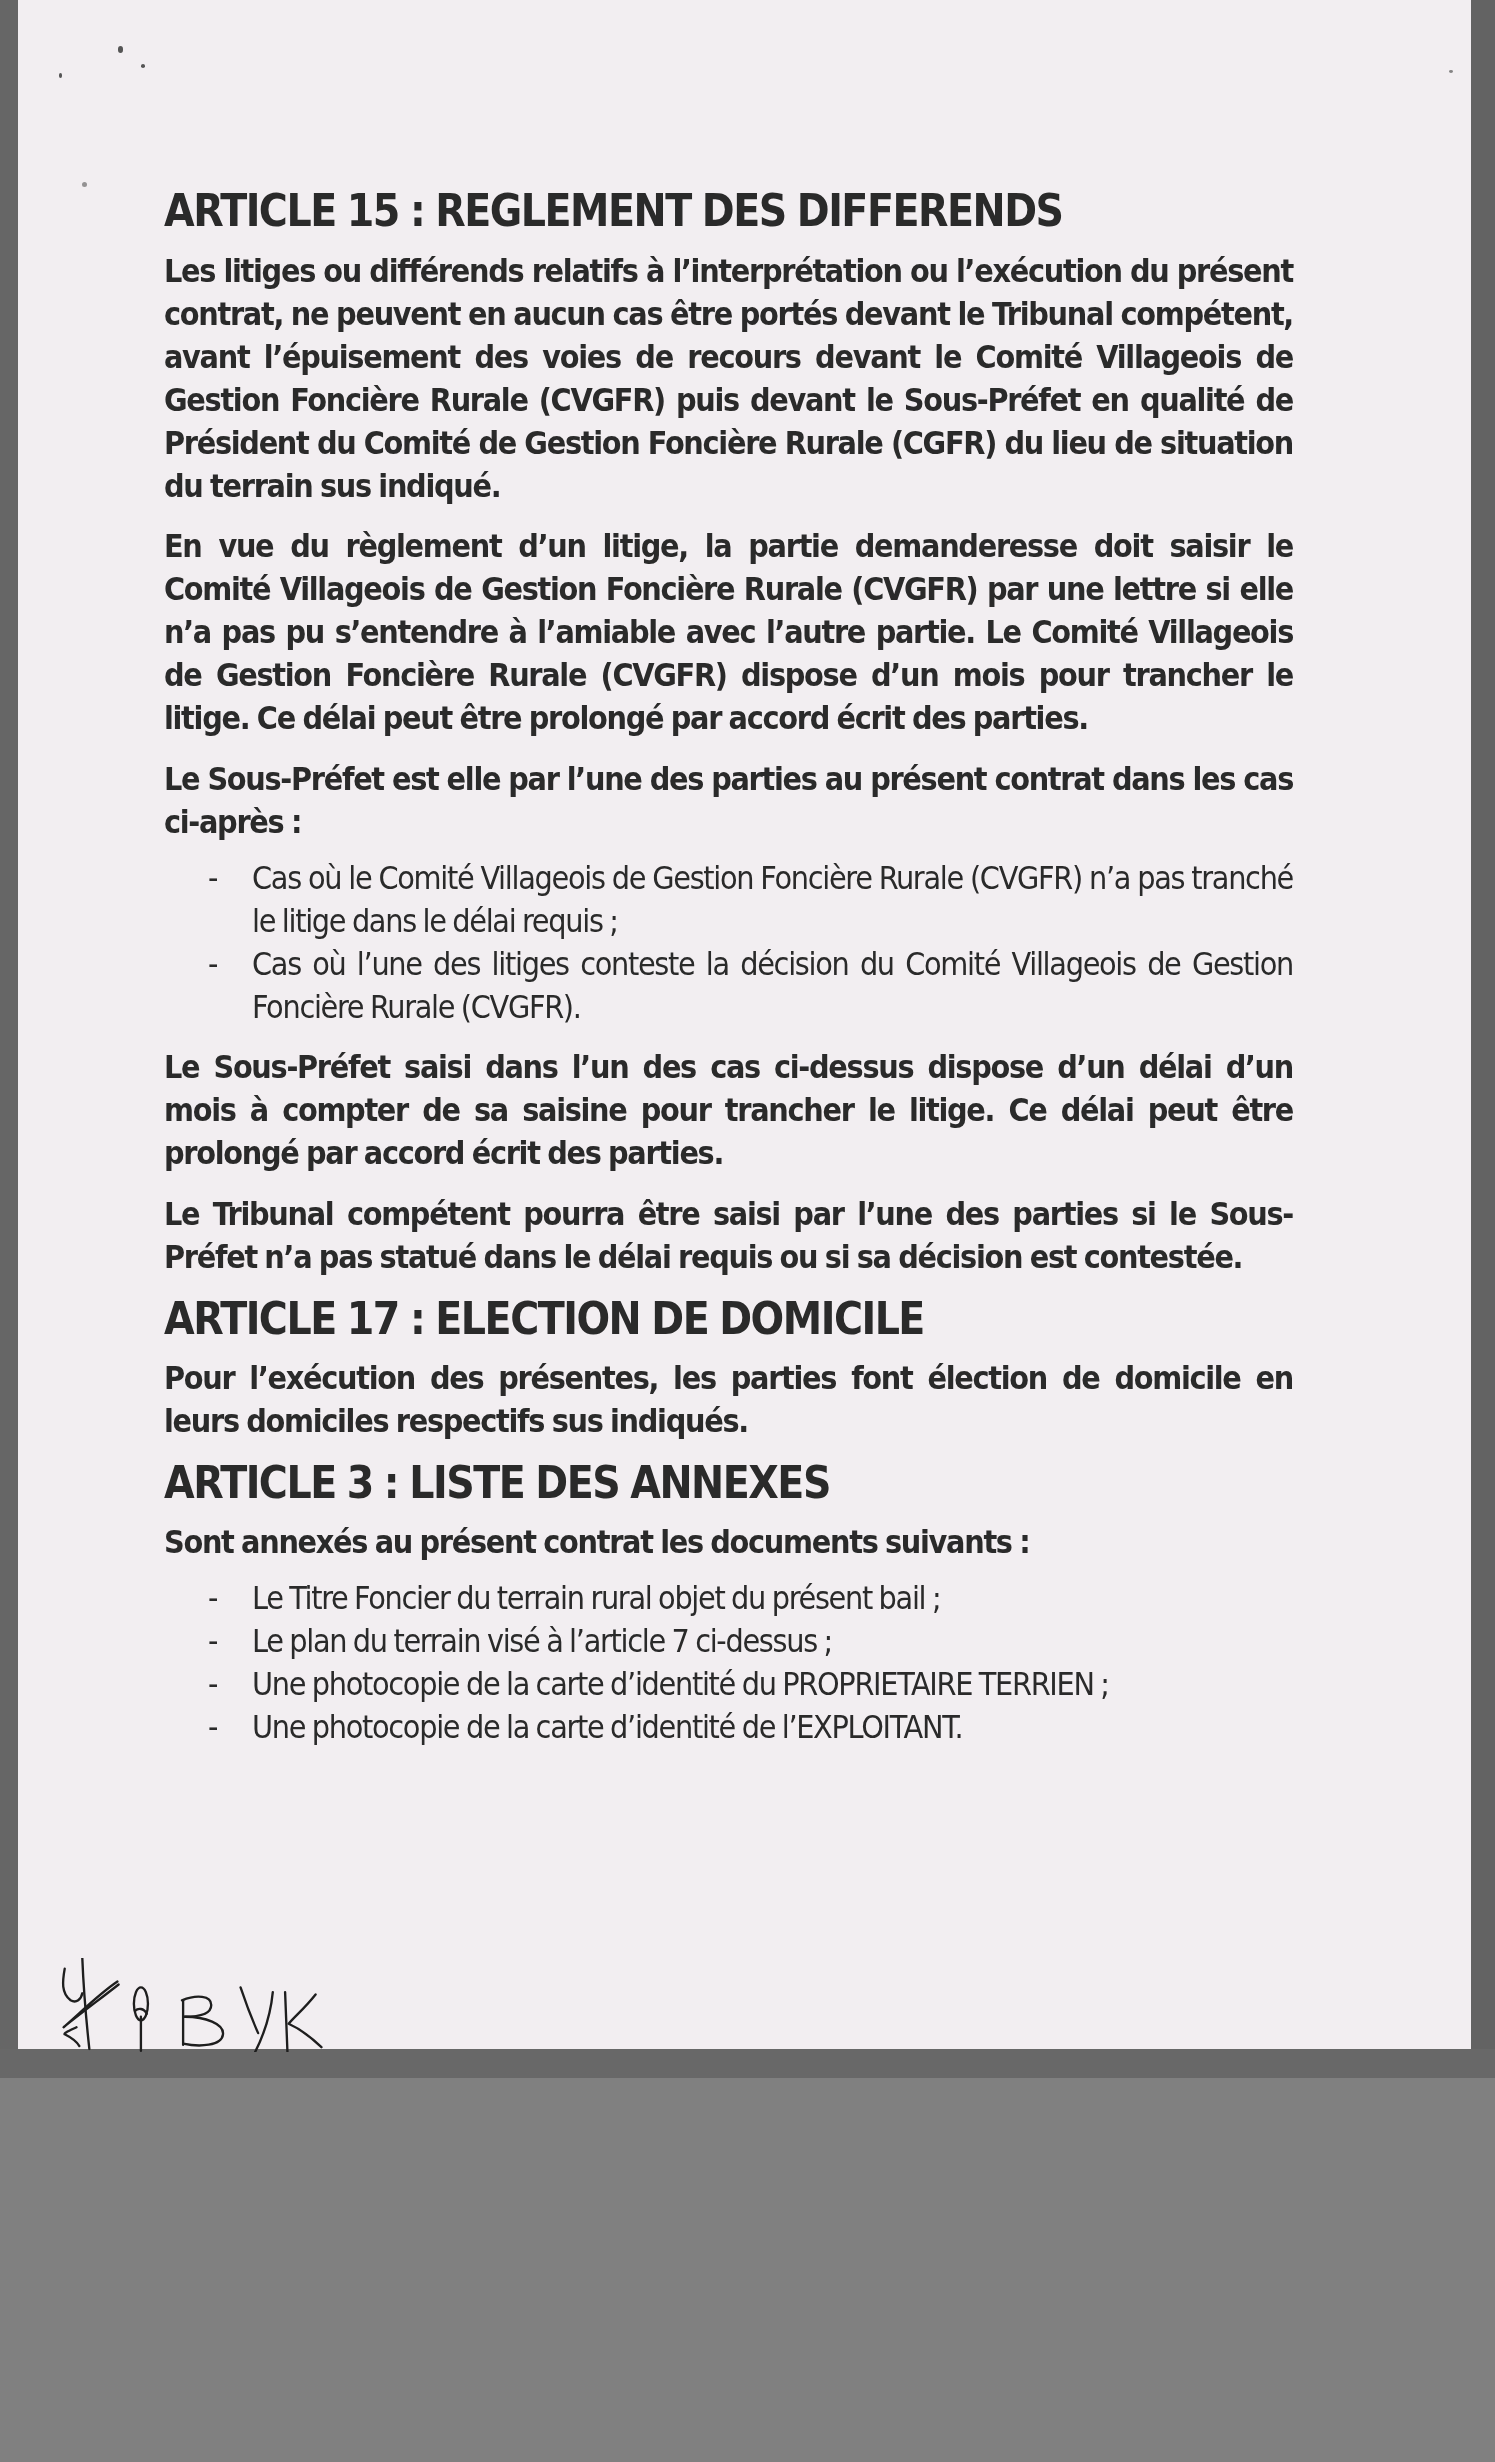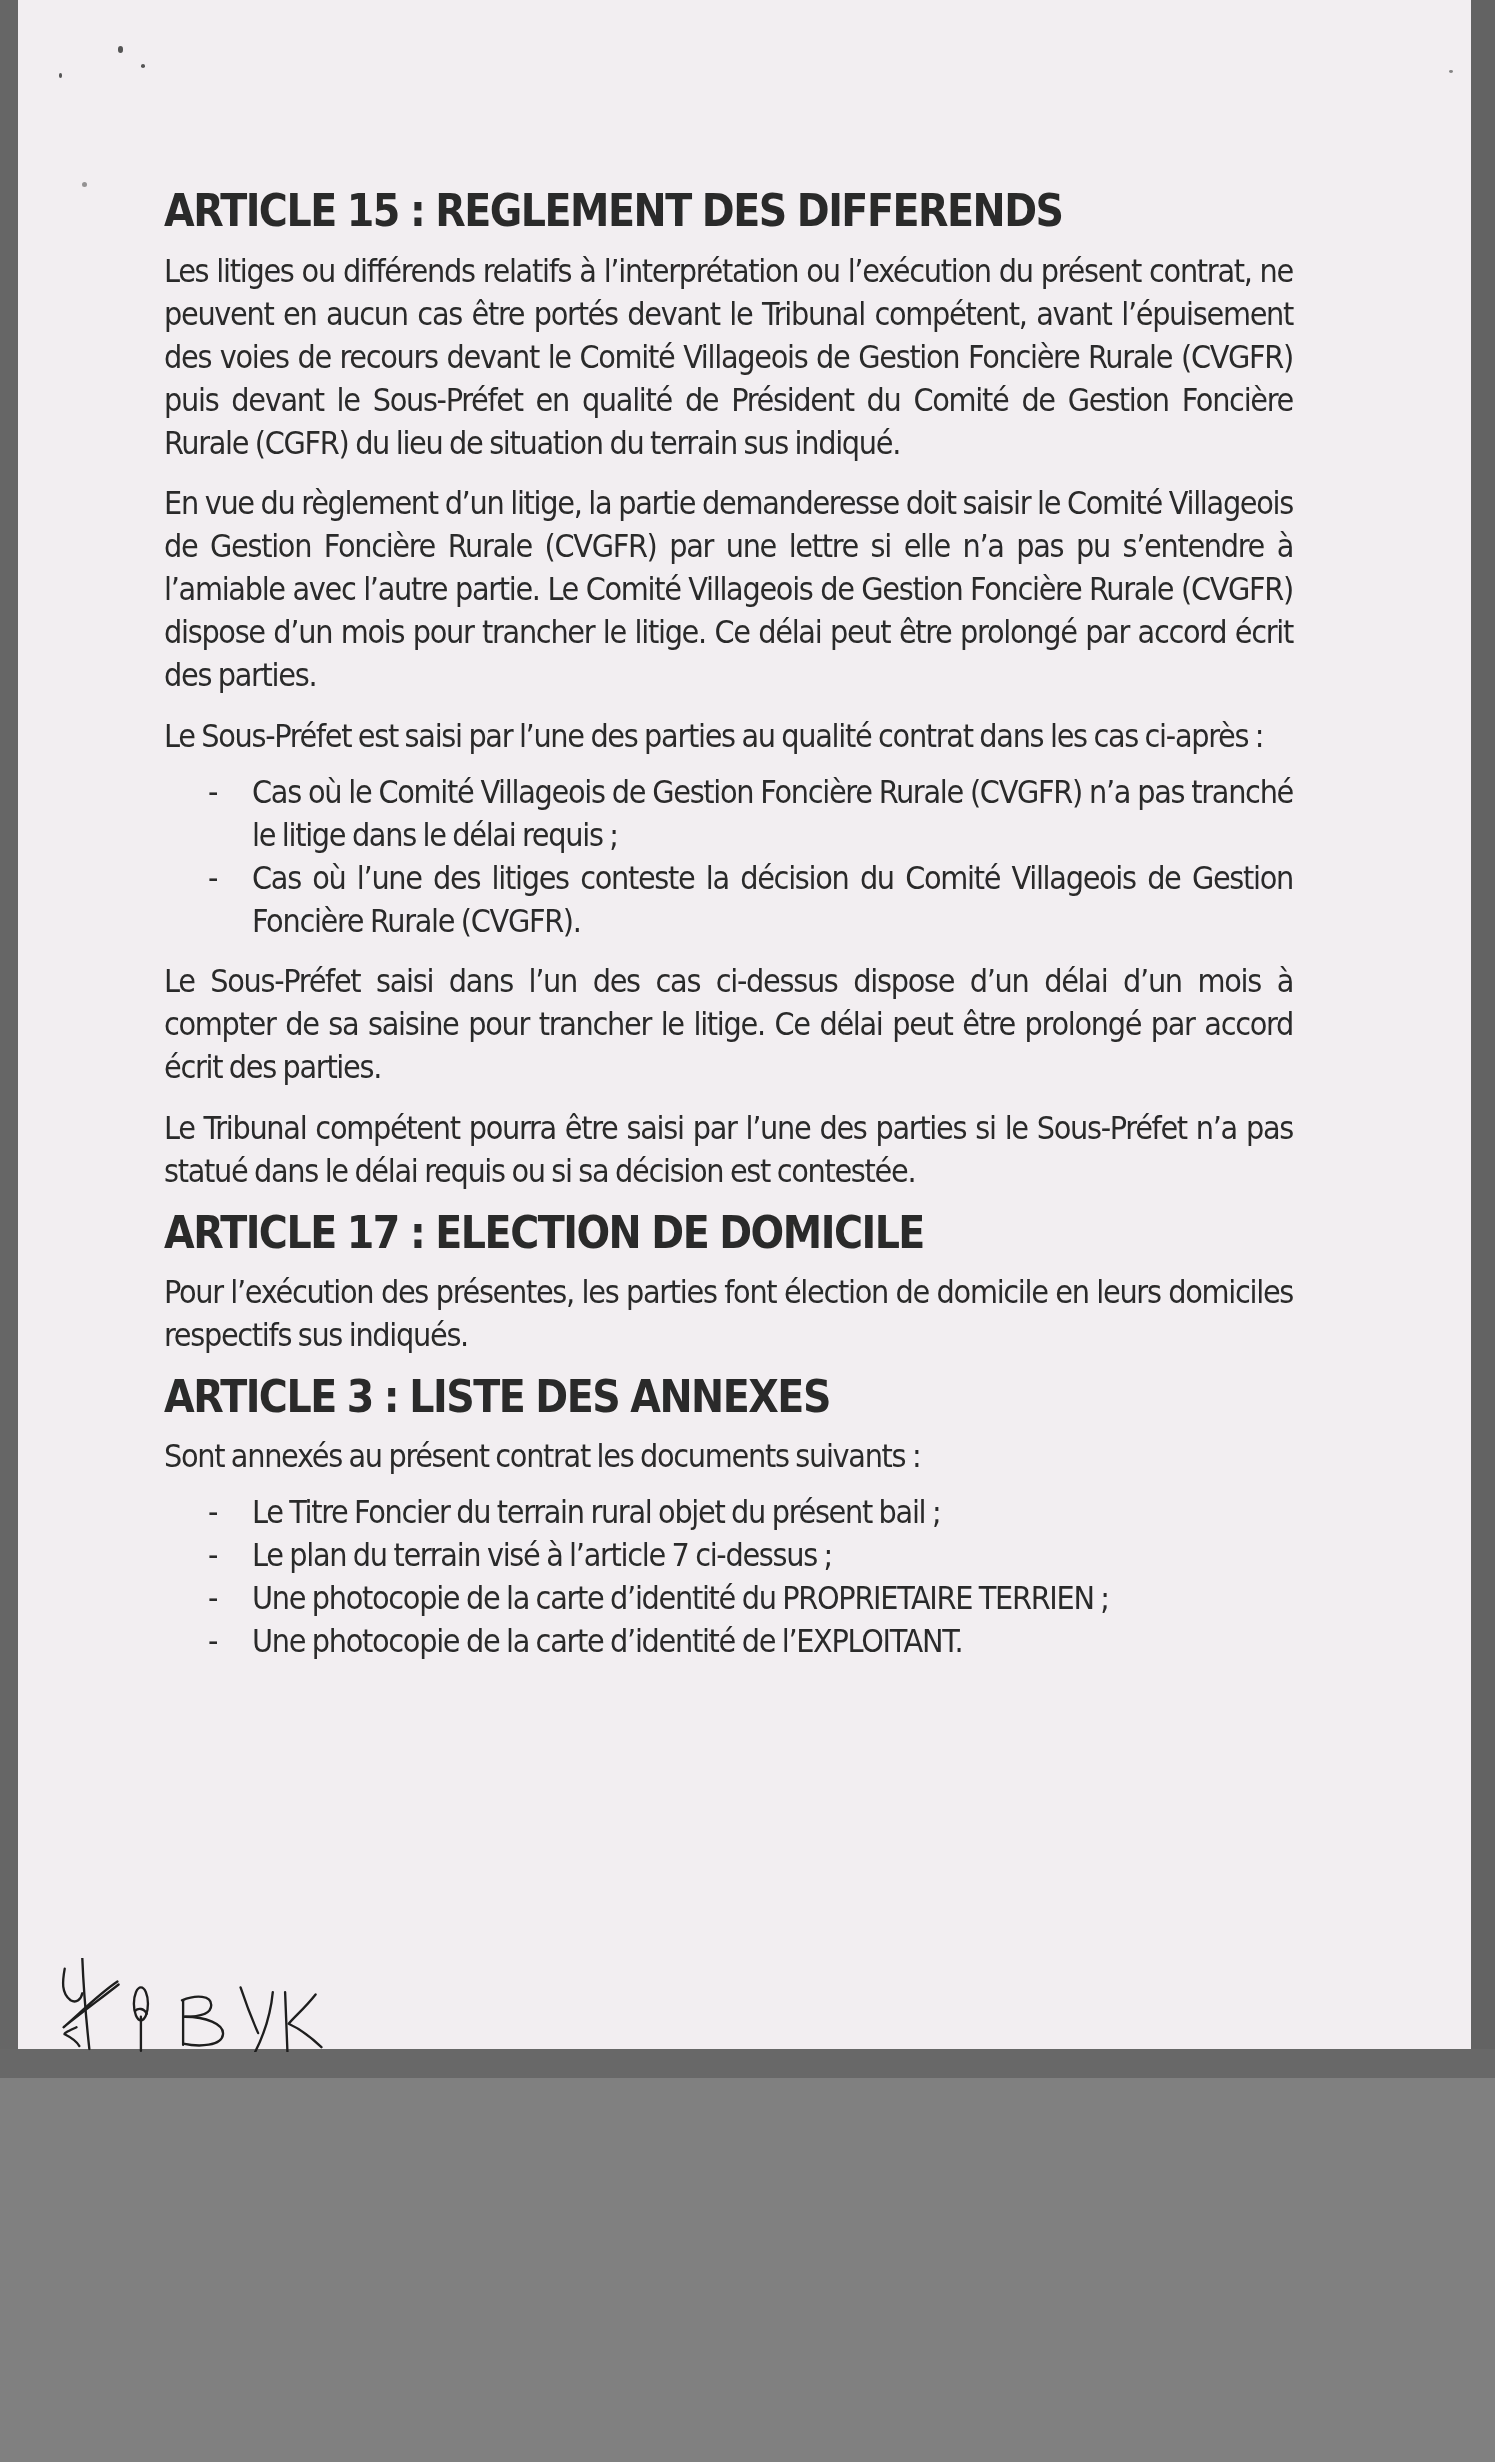--- a/index.html
+++ b/index.html
@@ -62,20 +62,21 @@
     font-weight: bold;
     font-size: 44px;
     margin: 0 0 17.6px 0;
     letter-spacing: -1.5px;
     white-space: nowrap;
   }
   .para {
     margin: 0 0 17.6px 0;
     text-align: justify;
     text-align-last: left;
+    font-weight: bold;
   }
   .list {
     list-style: none;
     margin: 0 0 17.6px 0;
     padding: 0;
   }
   .list li {
     position: relative;
     padding-left: 88px;
     text-align: justify;
@@ -117,21 +118,21 @@
   <span class="speck" style="left:64px;top:182px;width:5.3px;height:5.3px;opacity:.6"></span>
   <span class="speck" style="left:1431px;top:70px;width:4.1px;height:2.9px;opacity:.7"></span>
 </div>
 
 <div class="content">
 
   <section>
     <h2 class="heading">ARTICLE 15 : REGLEMENT DES DIFFERENDS</h2>
     <p class="para">Les litiges ou différends relatifs à l’interprétation ou l’exécution du présent contrat, ne peuvent en aucun cas être portés devant le Tribunal compétent, avant l’épuisement des voies de recours devant le Comité Villageois de Gestion Foncière Rurale (CVGFR) puis devant le Sous-Préfet en qualité de Président du Comité de Gestion Foncière Rurale (CGFR) du lieu de situation du terrain sus indiqué.</p>
     <p class="para">En vue du règlement d’un litige, la partie demanderesse doit saisir le Comité Villageois de Gestion Foncière Rurale (CVGFR) par une lettre si elle n’a pas pu s’entendre à l’amiable avec l’autre partie. Le Comité Villageois de Gestion Foncière Rurale (CVGFR) dispose d’un mois pour trancher le litige. Ce délai peut être prolongé par accord écrit des parties.</p>
-    <p class="para" style="margin-bottom:13px">Le Sous-Préfet est saisi par l’une des parties au qualité contrat dans les cas ci-après :</p>
+    <p class="para" style="margin-bottom:13px">Le Sous-Préfet est elle par l’une des parties au présent contrat dans les cas ci-après :</p>
     <ul class="list">
       <li>
         <span class="dash">-</span>
         <span>Cas où le Comité Villageois de Gestion Foncière Rurale (CVGFR) n’a pas tranché le litige dans le délai requis ;</span>
       </li>
       <li>
         <span class="dash">-</span>
         <span>Cas où l’une des litiges conteste la décision du Comité Villageois de Gestion Foncière Rurale (CVGFR).</span>
       </li>
     </ul>

